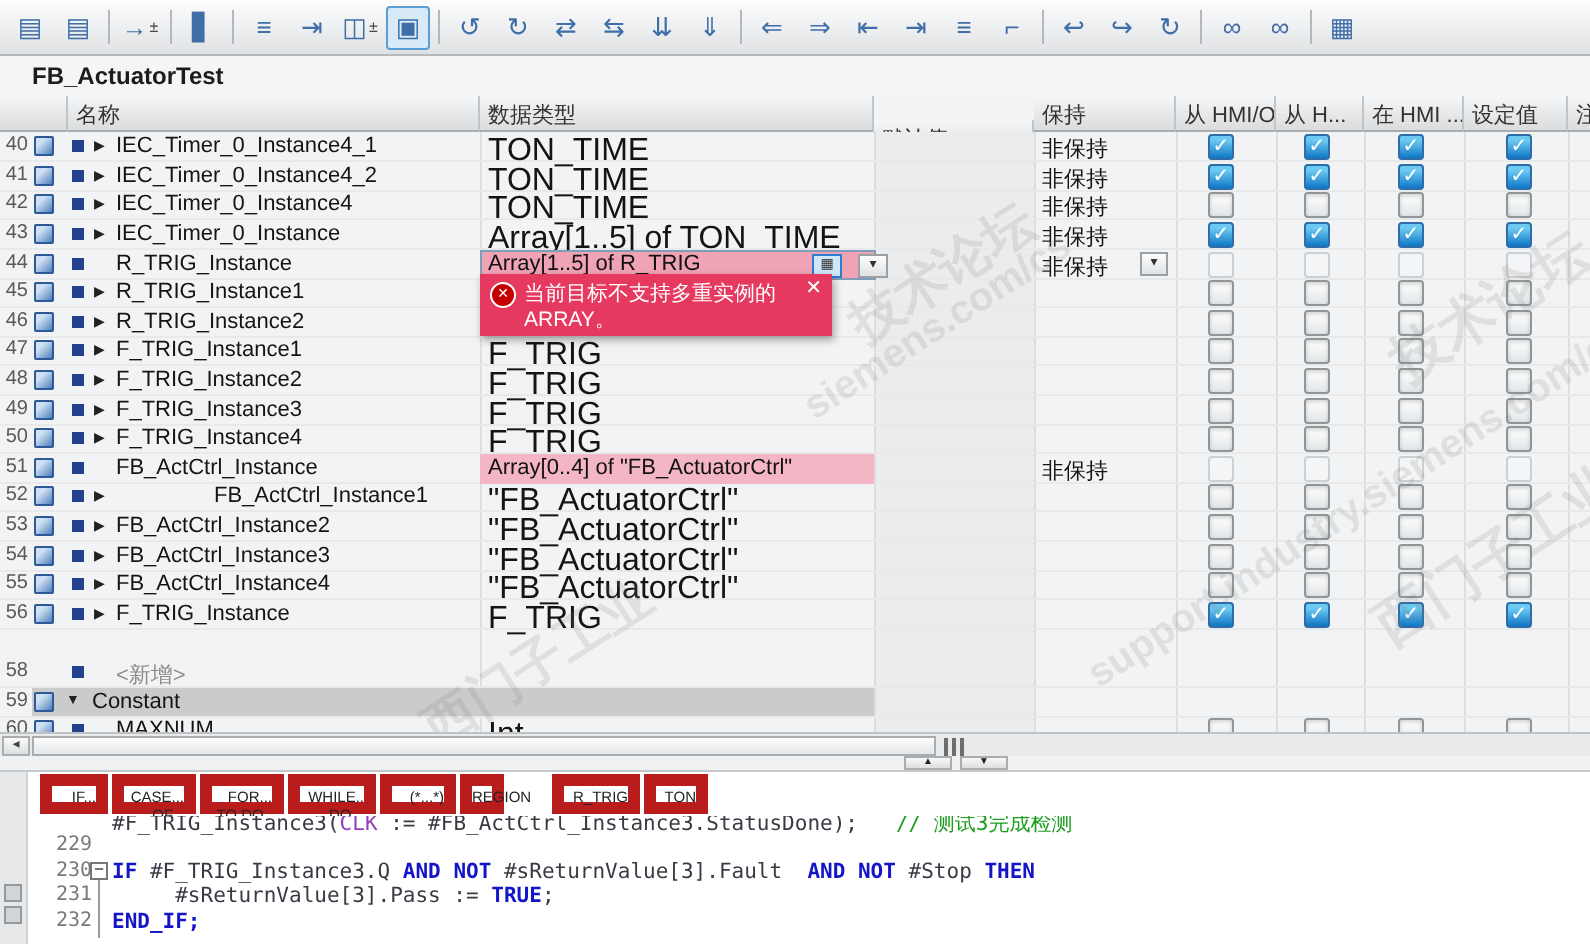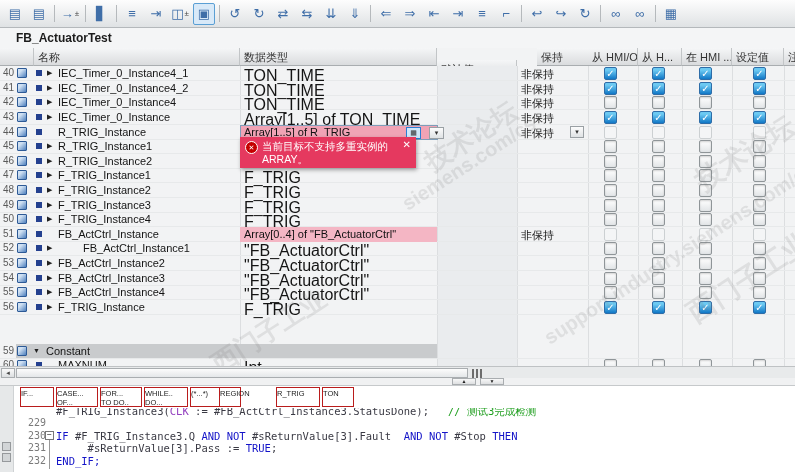--- a/index.html
+++ b/index.html
@@ -75,28 +75,28 @@
   #grip span{width:2px;height:9px;background:#6d6d6d;display:inline-block;}
   #splitband{position:absolute;left:0;top:378px;width:795px;height:8px;background:#f0f1f2;
     border-bottom:1px solid #c6c9cb;box-sizing:border-box;}
   .split-btn{position:absolute;top:0;width:24px;height:7px;background:linear-gradient(#f8f8f8,#dddfe1);
     border:1px solid #a9adb0;box-sizing:border-box;font-size:5px;color:#222;text-align:center;line-height:5px;}
   
   #codepanel{position:absolute;left:0;top:386px;width:795px;height:86px;background:#fff;}
   #rail{position:absolute;left:0;top:0;width:14px;height:86px;background:#e6e8e9;border-right:1px solid #cfd2d4;box-sizing:border-box;}
   .rail-ic{position:absolute;left:2px;width:9px;height:9px;background:#d2d5d7;border:1px solid #96999c;box-sizing:border-box;}
   #snips{position:absolute;left:14px;top:0;width:781px;height:22px;background:#fff;}
-  .snip{position:absolute;top:1px;height:20px;box-sizing:border-box;border:1px solid #b91c1c;background:#fff;
-    font-size:7.5px;color:#222;text-align:left;line-height:9px;padding-top:1px;white-space:pre-line;}
+  .snip{position:absolute;top:1px;height:20px;box-sizing:border-box;border:6px solid #b91c1c;background:#fff;
+    font-size:7.5px;color:#222;text-align:right;line-height:9px;padding-top:1px;white-space:pre-line;}
   #code{position:absolute;left:14px;top:22px;width:781px;height:64px;overflow:hidden;background:#fff;}
   .cl{position:absolute;left:0;height:12.5px;white-space:pre;font-family:"DejaVu Sans Mono","Liberation Mono",monospace;font-size:10.5px;}
   .lnum{position:absolute;left:6px;width:26px;text-align:right;color:#7a7a7a;font-size:10px;
     font-family:"DejaVu Sans Mono",monospace;}
   .ctext{position:absolute;left:42px;}
-  .kw{color:#1414c8;font-weight:normal;}
+  .kw{color:#1414c8;font-weight:bold;}
   .id{color:#3a3a44;}
   .cm{color:#1e9e1e;}
   .pu{color:#9340bf;}
   .fold{position:absolute;left:31px;width:9px;height:9px;box-sizing:border-box;border:1px solid #777;
     background:#fff;font-size:8px;line-height:6px;text-align:center;color:#333;}
   #foldline{position:absolute;left:35px;width:1px;background:#999;}
 </style>
 </head>
 <body>
 
@@ -140,21 +140,21 @@
 
   <div id="titlebar">
     <span id="block-title">FB_ActuatorTest</span>
   </div>
 
   <div id="table">
       <div class="hcell" style="left:0;width:34px;"></div>
       <div class="hcell" style="left:34px;width:206px;">名称</div>
       <div class="hcell" style="left:240px;width:197px;">数据类型</div>
       <div class="hcell" style="left:437px;width:80px;margin-top:12px;">默认值</div>
-      <div class="hcell" style="left:517px;width:71px;margin-left:20px;">保持</div>
+      <div class="hcell" style="left:517px;width:71px;">保持</div>
       <div class="hcell" style="left:588px;width:50px;">从 HMI/OPC..</div>
       <div class="hcell" style="left:638px;width:44px;">从 H...</div>
       <div class="hcell" style="left:682px;width:50px;">在 HMI ...</div>
       <div class="hcell" style="left:732px;width:52px;">设定值</div>
       <div class="hcell" style="left:784px;width:60px;">注...</div>
       <div class="shade" style="left:437px;width:80px;"></div>
       <div class="vline" style="left:240px;"></div>
       <div class="vline" style="left:437px;"></div>
       <div class="vline" style="left:517px;"></div>
       <div class="vline" style="left:588px;"></div>
@@ -313,21 +313,21 @@
         <div class="cb d" style="left:604px;"></div>
         <div class="cb d" style="left:652px;"></div>
         <div class="cb d" style="left:699px;"></div>
         <div class="cb d" style="left:753px;"></div>
       </div>
       <div class="row" style="top:193.39999999999998px;">
         <div class="rownum">52</div>
         <div class="vicon"></div>
         <div class="sqicon"></div>
         <div class="exp" style="left:47px;">▶</div>
-        <div class="nm" style="left:42px;padding-left:41px;">FB_ActCtrl_Instance1</div>
+        <div class="nm" style="left:66px;padding-left:41px;">FB_ActCtrl_Instance1</div>
         <div class="dt">"FB_ActuatorCtrl"</div>
         <div class="cb" style="left:604px;"></div>
         <div class="cb" style="left:652px;"></div>
         <div class="cb" style="left:699px;"></div>
         <div class="cb" style="left:753px;"></div>
       </div>
       <div class="row" style="top:207.99999999999997px;">
         <div class="rownum">53</div>
         <div class="vicon"></div>
         <div class="sqicon"></div>
@@ -367,20 +367,25 @@
         <div class="rownum">56</div>
         <div class="vicon"></div>
         <div class="sqicon"></div>
         <div class="exp" style="left:47px;">▶</div>
         <div class="nm" style="left:58px;">F_TRIG_Instance</div>
         <div class="dt">F_TRIG</div>
         <div class="cb c" style="left:604px;">✓</div>
         <div class="cb c" style="left:652px;">✓</div>
         <div class="cb c" style="left:699px;">✓</div>
         <div class="cb c" style="left:753px;">✓</div>
+      </div>
+      <div class="row" style="top:281px;">
+        <div class="rownum">58</div>
+        <div class="sqicon"></div>
+        <div class="nm addlbl" style="left:58px;">&lt;新增&gt;</div>
       </div>
       <div class="row" style="top:295.59999999999997px;">
         <div class="secband"></div>
         <div class="rownum">59</div>
         <div class="vicon"></div>
         <div class="exp" style="left:33px;">▼</div>
         <div class="nm" style="left:46px;">Constant</div>
       </div>
       <div class="row" style="top:310.2px;">
         <div class="rownum">60</div>
@@ -428,21 +433,21 @@
     </div>
     <div id="snips">
         <div class="snip" style="left:6px;width:34px;">IF...</div>
         <div class="snip" style="left:42px;width:42px;">CASE...
 OF...</div>
         <div class="snip" style="left:86px;width:42px;">FOR...
 TO DO..</div>
         <div class="snip" style="left:130px;width:44px;">WHILE..
 DO...</div>
         <div class="snip" style="left:176px;width:38px;">(*...*)</div>
-        <div class="snip" style="left:205px;width:22px;">REGION</div>
+        <div class="snip" style="left:216px;width:22px;">REGION</div>
         <div class="snip" style="left:262px;width:44px;">R_TRIG</div>
         <div class="snip" style="left:308px;width:32px;">TON</div>
       </div>
     <div id="code">
       <div id="foldline" style="top: 31px; height: 30px;"></div>
     <div class="cl" style="top:-3.5px;width:781px;"><span class="lnum"></span><span class="ctext"><span class="id">#F_TRIG_Instance3(</span><span class="pu">CLK</span><span class="id"> := #FB_ActCtrl_Instance3.StatusDone);</span><span class="cm">   // 测试3完成检测</span></span></div>
         <div class="cl" style="top:9px;width:781px;"><span class="lnum">229</span><span class="ctext"></span></div>
         <div class="cl" style="top:21.5px;width:781px;"><span class="lnum">230</span><span class="fold" style="top:1px;">−</span><span class="ctext"><span class="kw">IF </span><span class="id">#F_TRIG_Instance3.Q </span><span class="kw">AND NOT </span><span class="id">#sReturnValue[3].Fault  </span><span class="kw">AND NOT </span><span class="id">#Stop </span><span class="kw">THEN</span></span></div>
         <div class="cl" style="top:34px;width:781px;"><span class="lnum">231</span><span class="ctext"><span class="id">     #sReturnValue[3].Pass := </span><span class="kw">TRUE</span><span class="id">;</span></span></div>
         <div class="cl" style="top:46.5px;width:724px;"><span class="lnum">232</span><span class="ctext"><span class="kw">END_IF;</span></span></div>

